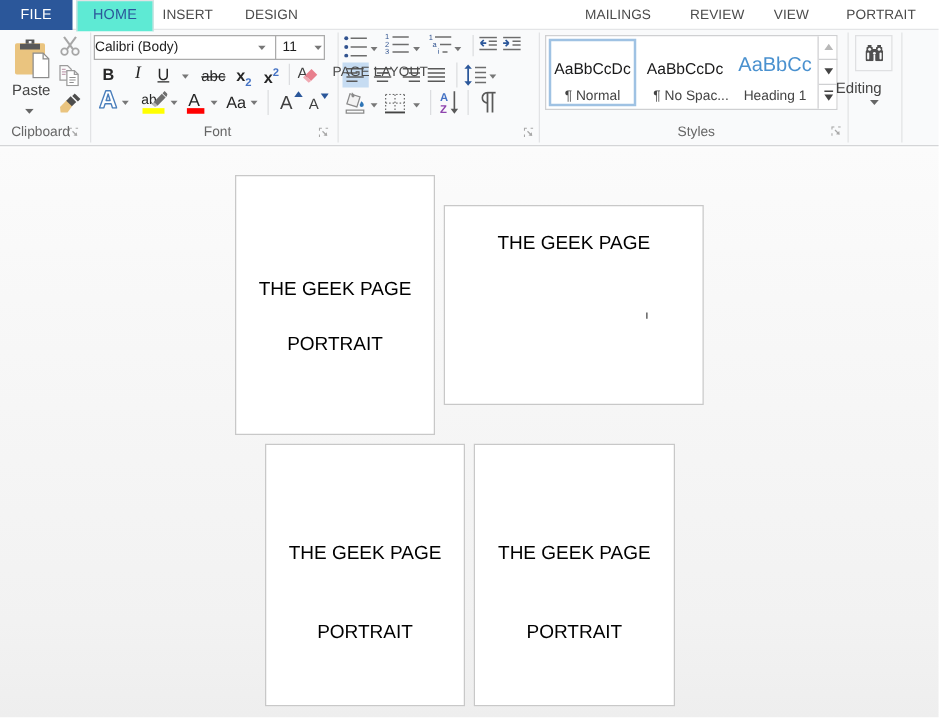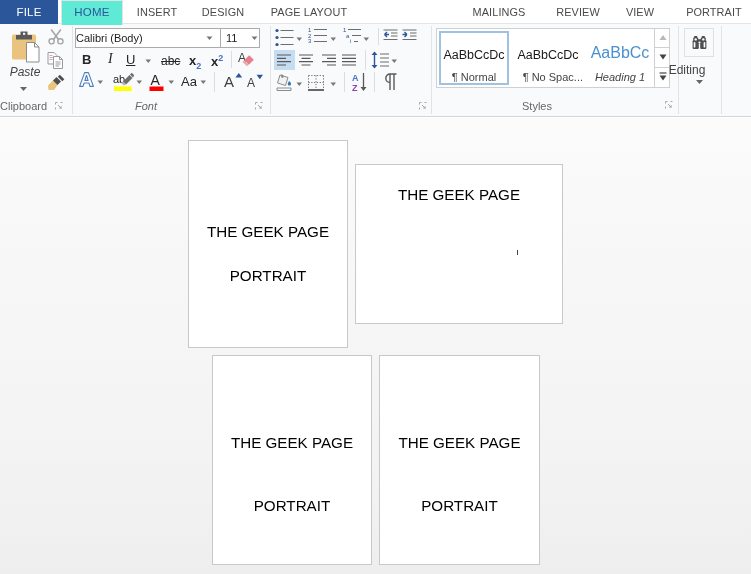--- a/index.html
+++ b/index.html
@@ -4,26 +4,26 @@
 <style>
 * { margin:0; padding:0; box-sizing:border-box; }
 html,body { width:751px; height:574px; overflow:hidden; }
 body { font-family:"Liberation Sans",sans-serif; position:relative; background:#fff; }
 
 
 #tabbar { position:absolute; left:0; top:0; width:751px; height:16px; background:#fff; z-index:5;padding-left:36px; }
 #tabline { position:absolute; left:0; top:23px; width:751px; height:1px; background:#e4e5e7; }
 #filetab { position:absolute; left:0; top:0; width:58px; height:24px; background:#2b579a; color:#fff; font-size:11.5px; text-align:center; line-height:24px; z-index:3; letter-spacing:0.2px;}
 #hometab { position:absolute; left:61px; top:0; width:62px; height:25px; background:#5eead4; color:#2b579a; font-size:11.5px; text-align:center; line-height:23px; border:1px solid #e2e3e5; border-bottom:none; z-index:4; letter-spacing:0.2px;}
-.tab { position:absolute; top:0; height:24px; line-height:24px; font-size:10.9px; color:#4a4a4a; text-align:center; letter-spacing:0.1px; white-space:nowrap;}
+.tab { position:absolute; top:0; height:24px; line-height:24px; font-size:10.9px; color:#4a4a4a; letter-spacing:0.1px; white-space:nowrap;}
 
 
 #ribbon { position:absolute; left:0; top:24px; width:751px; height:93px; background:#f9fafb; border-bottom:1px solid #d4d5d7; }
 #ribbon .gsep { position:absolute; top:2px; height:88px; width:1px; background:#e2e3e5; }
-.glabel { position:absolute; top:76px; height:14px; font-size:11px; color:#666; text-align:left; }
+.glabel { position:absolute; top:76px; height:14px; font-size:11px; color:#666; text-align:right; }
 .sep2 { position:absolute; width:1px; background:#dcdde0; }
 .ico { position:absolute; }
 .tbt { position:absolute; color:#262626; }
 
 
 .combo { position:absolute; background:#fff; border:1px solid #ababab; font-size:11px; color:#1d1d1d; }
 
 
 #gallery { position:absolute; left:436px; top:4px; width:234px; height:60px; background:#fff; border:1px solid #cfd0d2; }
 .gbig { position:absolute; font-size:12.5px; color:#19191a; text-align:center; white-space:nowrap; }
@@ -36,21 +36,21 @@
 </style>
 </head>
 <body>
 
 <div id="tabbar">
   <div id="tabline"></div>
   <div id="filetab">FILE</div>
   <div id="hometab">HOME</div>
   <div class="tab" style="left:130px;width:54px;">INSERT</div>
   <div class="tab" style="left:196px;width:54px;">DESIGN</div>
-  <div class="tab" style="left:266px;width:86px;">PAGE LAYOUT</div>
+  <div class="tab" style="left:266px;width:86px;margin-top:46px;">PAGE LAYOUT</div>
   <div class="tab" style="left:468px;width:62px;">MAILINGS</div>
   <div class="tab" style="left:552px;width:52px;">REVIEW</div>
   <div class="tab" style="left:619px;width:42px;">VIEW</div>
   <div class="tab" style="left:677px;width:74px;">PORTRAIT</div>
 </div>
 
 <div id="ribbon">
   <div class="gsep" style="left:72px;"></div>
   <div class="gsep" style="left:270px;"></div>
   <div class="gsep" style="left:431px;"></div>
@@ -58,21 +58,21 @@
   <div class="gsep" style="left:721px;"></div>
 
   <svg class="ico" style="left:11px;top:7px;" width="29" height="32" viewBox="0 0 29 32">
     <rect x="1" y="3.5" width="24" height="25" rx="1.5" fill="#eac47f"></rect>
     <path d="M9.5 0.5 h7 v3.5 h-7 z" fill="#595959"></path>
     <rect x="12" y="1.8" width="2.2" height="2" fill="#f9fafb"></rect>
     <path d="M5 4 h16 v4.5 h-16 z" fill="#595959"></path>
     <path d="M15.5 11.5 h8 l4.5 4.5 v15 h-12.5 z" fill="#fff" stroke="#8c8c8c" stroke-width="1"></path>
     <path d="M23.5 11.5 v4.5 h4.5" fill="none" stroke="#8c8c8c" stroke-width="1"></path>
   </svg>
-  <div class="tbt" style="left:6px;top:41px;width:38px;text-align:center;font-size:12px;color:#444;line-height:14px;font-style:italic;">Paste</div>
+  <div class="tbt" style="left:6px;top:41px;width:38px;text-align:center;font-size:12px;color:#444;line-height:14px;">Paste</div>
   <svg class="ico" style="left:19.5px;top:63px;" width="8" height="5" viewBox="0 0 8 5">
       <path d="M0 0 h7 l-3.5 4 z" fill="#666"></path>
     </svg>
 
   <svg class="ico" style="left:48px;top:5px;" width="16" height="16" viewBox="0 0 16 16">
     <g stroke="#a6a6a6" fill="none">
       <path d="M3.2 0.5 L10.5 10.5" stroke-width="1.6"></path>
       <path d="M12.8 0.5 L5.5 10.5" stroke-width="1.6"></path>
       <circle cx="3.6" cy="12.3" r="2.6" stroke-width="1.4"></circle>
       <circle cx="12.4" cy="12.3" r="2.6" stroke-width="1.4"></circle>
@@ -156,21 +156,21 @@
     </svg>
   <div class="sep2" style="left:214px;top:48px;height:20px;"></div>
   <svg class="ico" style="left:224px;top:47px;" width="19" height="19" viewBox="0 0 19 19">
     <text x="0" y="16" font-size="15" fill="#404040" font-family="Liberation Sans">A</text>
     <path d="M14.8 2 l3.4 4.6 h-6.8 z" fill="#2b579a"></path>
   </svg>
   <svg class="ico" style="left:247px;top:50px;" width="16" height="16" viewBox="0 0 16 16">
     <text x="0" y="13" font-size="12" fill="#404040" font-family="Liberation Sans">A</text>
     <path d="M12.8 5.2 l-3.2 -4.4 h6.4 z" fill="#2b579a"></path>
   </svg>
-  <div class="glabel" style="left:135px;width:50px;font-style:italic;">Font</div>
+  <div class="glabel" style="left:135px;width:50px;">Font</div>
   <svg class="ico" style="left:255px;top:78px;" width="8" height="8" viewBox="0 0 8 8">
     <path d="M0.5 2.5 V0.5 H2.5 M5.5 0.5 H7.5 M0.5 5.5 V7.5" fill="none" stroke="#a8a8a8" stroke-width="1"></path>
     <path d="M3 3 L6 6" stroke="#a8a8a8" stroke-width="1"></path>
     <path d="M6.8 6.8 l-3 -0.4 l2.6 -2.6 z" fill="#a8a8a8"></path>
   </svg>
 
   <svg class="ico" style="left:275px;top:4px;" width="20" height="18" viewBox="0 0 20 18">
     <g fill="#31538f">
         <circle cx="2" cy="2.5" r="1.6"></circle>
         <circle cx="2" cy="9.5" r="1.6"></circle>
@@ -301,21 +301,21 @@
     <path d="M6.8 6.8 l-3 -0.4 l2.6 -2.6 z" fill="#a8a8a8"></path>
   </svg>
 
   <div id="gallery">
     <div style="position:absolute;left:2px;top:2px;width:70px;height:54px;border:2px solid #9fc2e3;background:#fff;"></div>
     <div class="gbig" style="left:2px;top:19px;width:70px;">AaBbCcDc</div>
     <div class="gsmall" style="left:2px;top:42px;width:70px;">¶ Normal</div>
     <div class="gbig" style="left:76px;top:19px;width:70px;">AaBbCcDc</div>
     <div class="gsmall" style="left:76px;top:42px;width:70px;text-align:right;">¶ No Spac...</div>
     <div class="gbig" style="left:148px;top:15px;width:70px;font-size:16px;color:#4a91cf;">AaBbCc</div>
-    <div class="gsmall" style="left:148px;top:42px;width:70px;font-style:italic;">Heading 1</div>
+    <div class="gsmall" style="left:148px;top:42px;width:70px;">Heading 1</div>
     <div style="position:absolute;left:217px;top:0;width:15px;height:58px;border-left:1px solid #cfd0d2;background:#fff;">
       <div style="position:absolute;top:18px;left:0;width:15px;height:1px;background:#cfd0d2;"></div>
       <div style="position:absolute;top:38px;left:0;width:15px;height:1px;background:#cfd0d2;"></div>
       <svg style="position:absolute;left:4px;top:6px;" width="8" height="6" viewBox="0 0 8 6">
           <path d="M4 0 l3.5 5 h-7 z" fill="#b8b8b8"></path>
         </svg>
       <svg style="position:absolute;left:4px;top:25px;" width="8" height="6" viewBox="0 0 8 6">
           <path d="M4 5.5 l3.5 -5 h-7 z" fill="#444"></path>
         </svg>
       <svg style="position:absolute;left:4px;top:43px;" width="8" height="9" viewBox="0 0 8 9">

